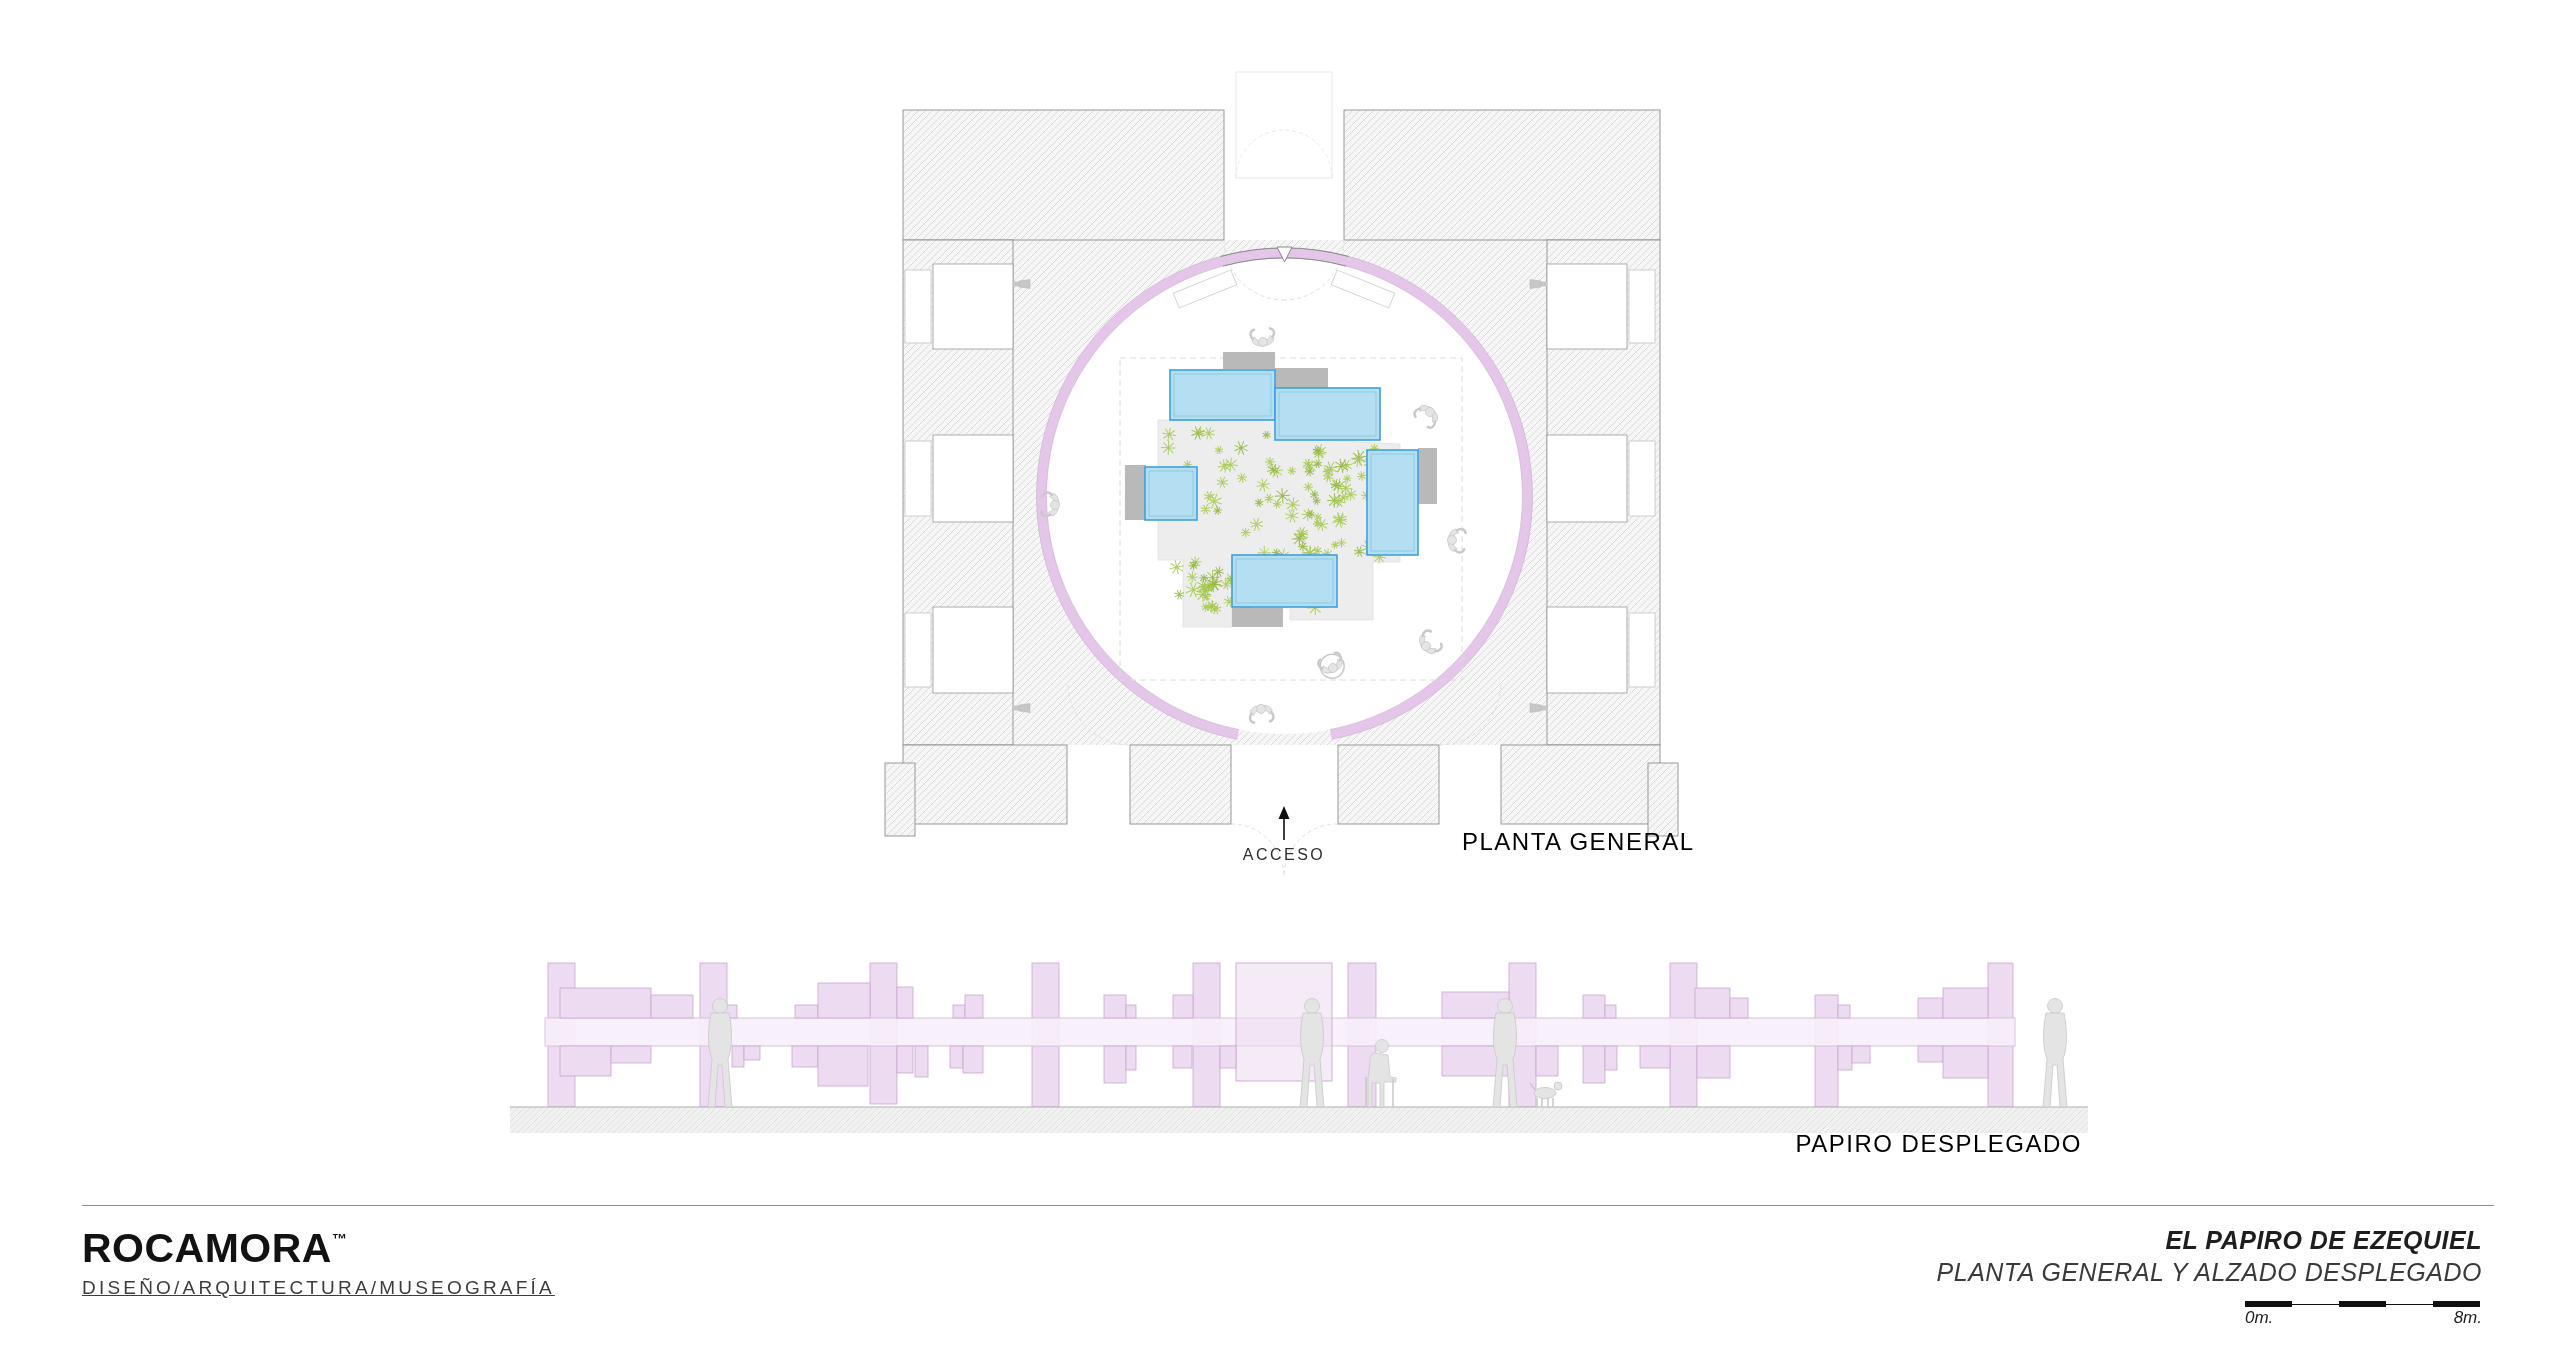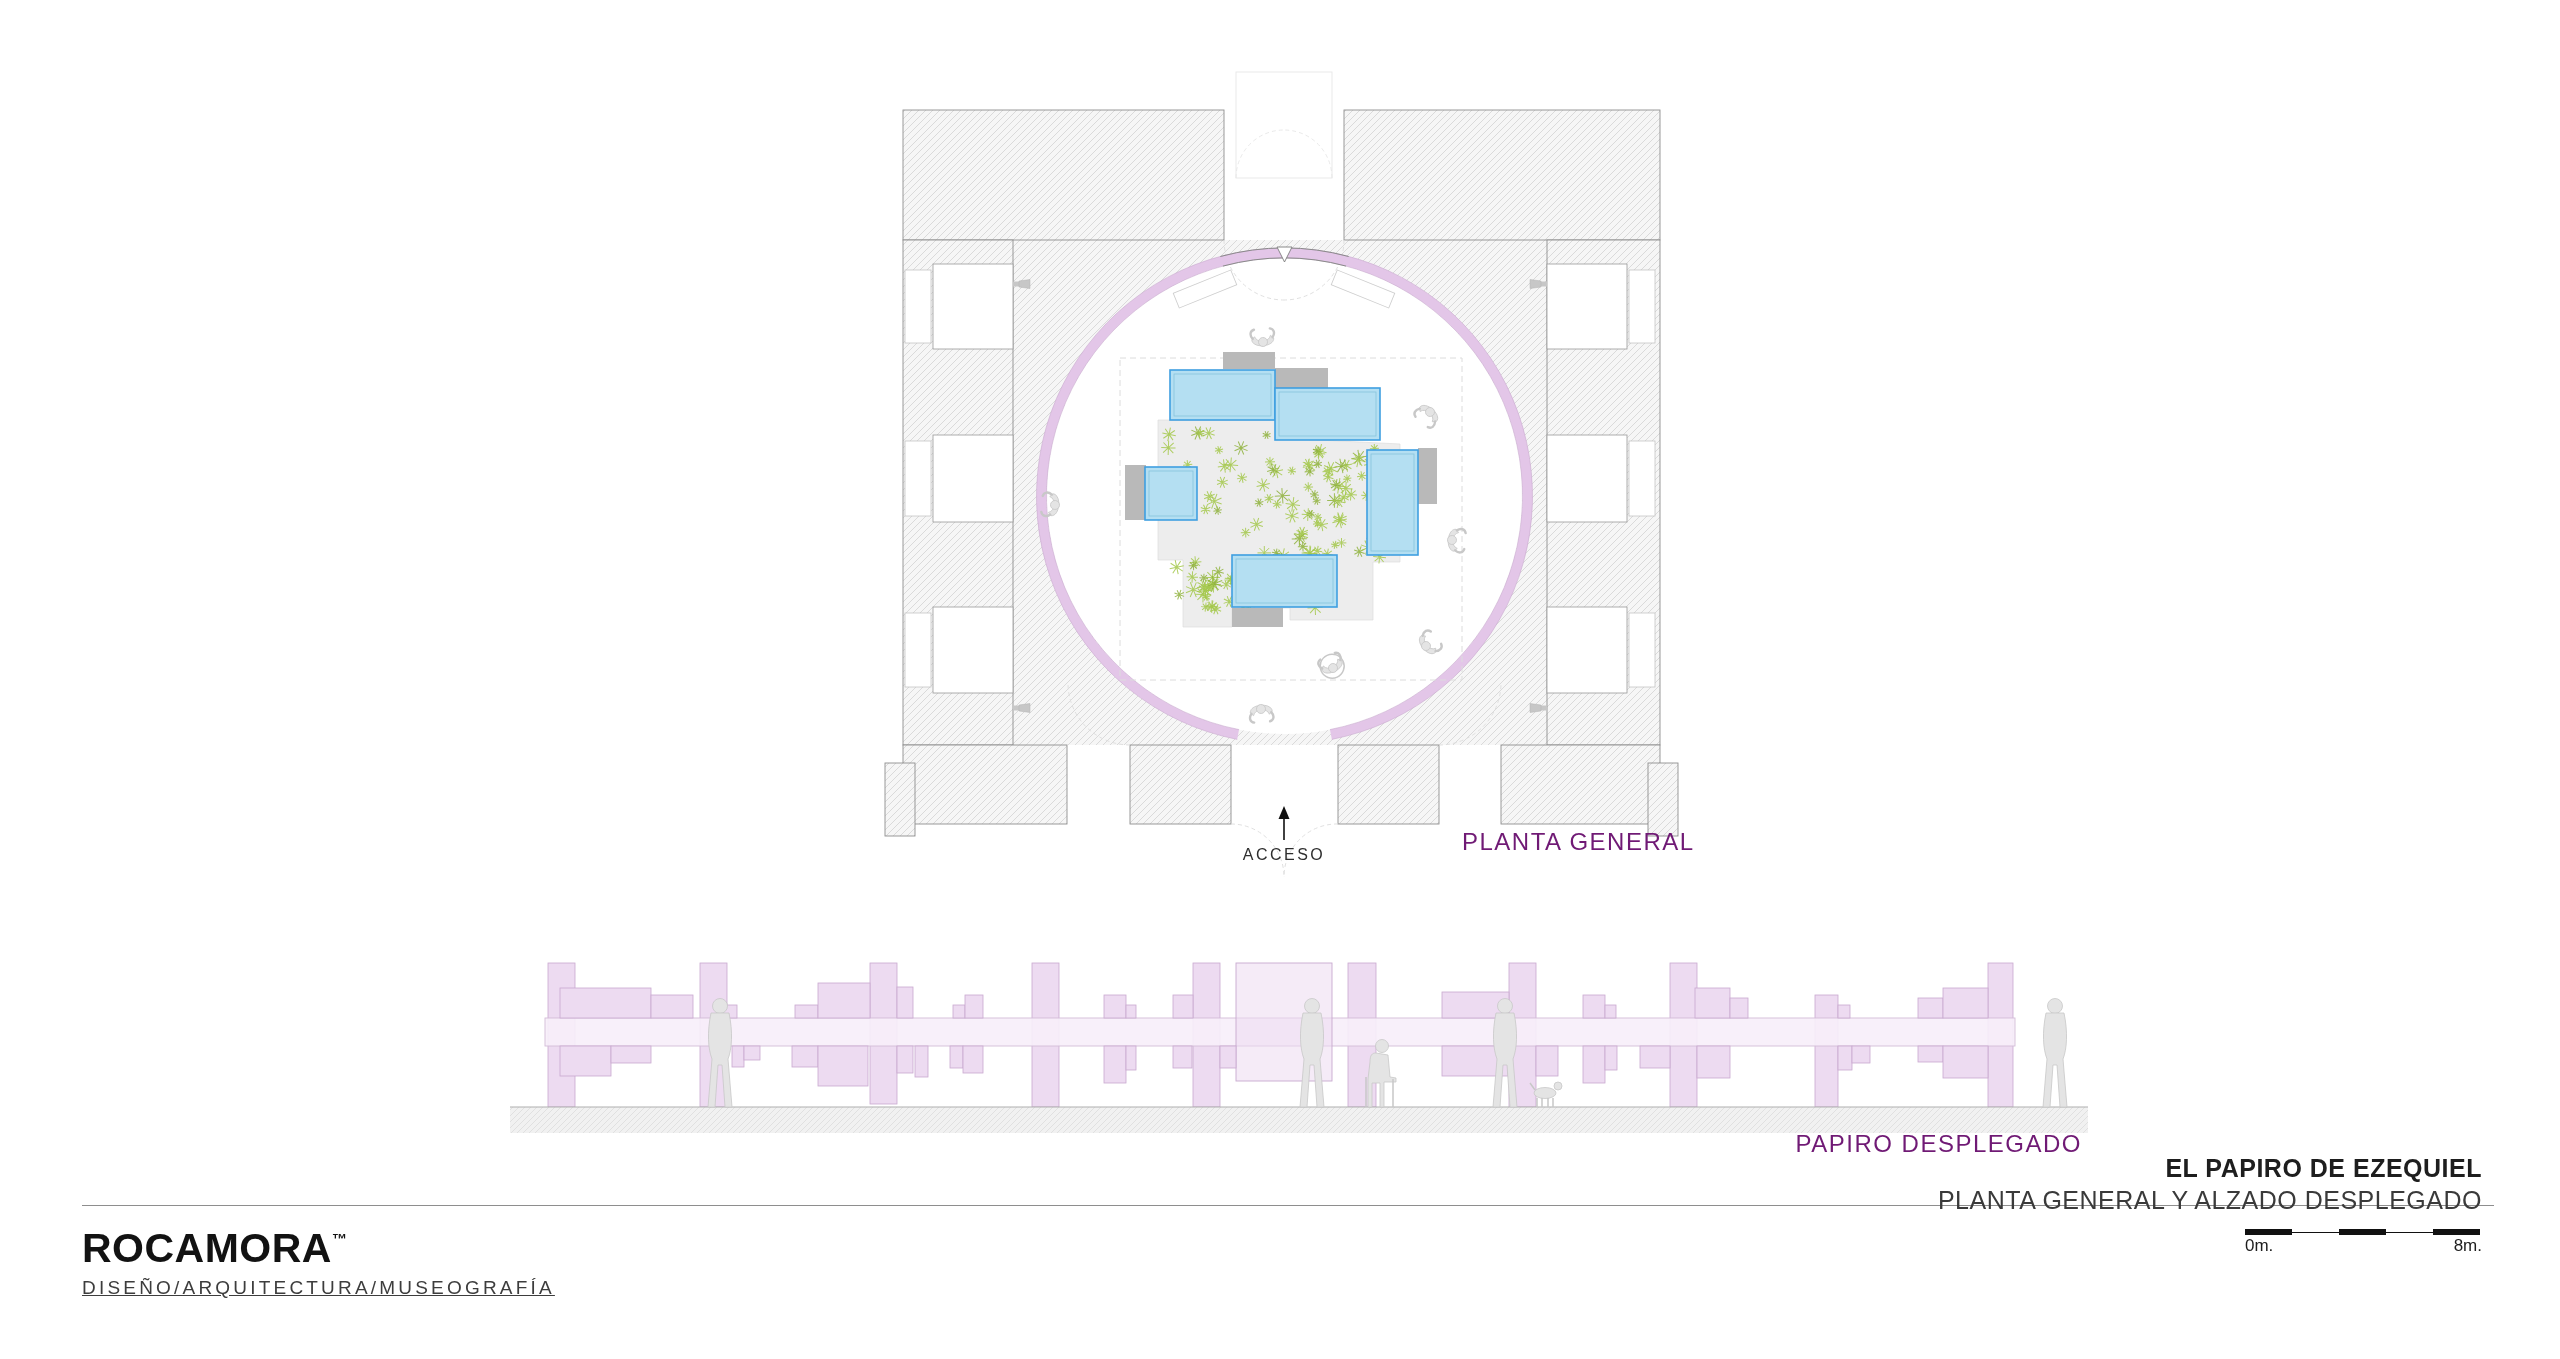--- a/index.html
+++ b/index.html
@@ -1,19 +1,19 @@
 <!DOCTYPE html>
 <html><head>
 <meta charset="utf-8">
 <style>
   html,body{margin:0;padding:0;background:#ffffff;}
   .canvas{position:relative;width:2560px;height:1359px;background:#fff;overflow:hidden;
           font-family:"Liberation Sans",sans-serif;color:#2f2f2f;}
   .abs{position:absolute;}
-  .drawing-label{color:#701a75;letter-spacing:1.5px;font-weight:400;}
+  .drawing-label{color:#000000;letter-spacing:1.5px;font-weight:400;}
   .small-label{color:#2e2e2e;letter-spacing:2.5px;}
   .footer-rule{position:absolute;left:82px;top:1205px;width:2412px;height:1px;background:#8e8e8e;}
   .brand{font-size:41px;font-weight:bold;letter-spacing:.5px;color:#121212;line-height:1;}
   .brand sup{font-size:15px;font-weight:bold;vertical-align:18px;letter-spacing:0;}
   .tagline{font-size:19px;letter-spacing:3.2px;color:#3d3d3d;margin-top:8px;text-decoration:underline;}
   .titleblock{text-align:right;}
   .proj-title{font-size:25px;font-weight:bold;color:#1e1e1e;letter-spacing:.5px;line-height:1.15;}
   .proj-sub{font-size:25px;font-weight:400;color:#3a3a3a;letter-spacing:.5px;margin-top:3px;}
   .scalebar-wrap{margin-top:14px;margin-left:auto;width:237px;}
   .scalebar{display:flex;align-items:center;height:7px;}
@@ -768,21 +768,21 @@
   <div class="abs drawing-label" style="left:1462px;top:828px;font-size:24px;">PLANTA GENERAL</div>
   <div class="abs drawing-label" style="right:478px;top:1130px;font-size:24px;">PAPIRO DESPLEGADO</div>
 
   <div class="footer-rule"></div>
 
   <div class="abs" style="left:82px;top:1228px;">
     <div class="brand"><span>ROCAMORA</span><sup>™</sup></div>
     <div class="tagline">DISEÑO/ARQUITECTURA/MUSEOGRAFÍA</div>
   </div>
 
-  <div class="abs titleblock" style="right:78px;top:1154px;">
+  <div class="abs titleblock" style="right:78px;top:1226px;font-style:italic;">
     <div class="proj-title">EL PAPIRO DE EZEQUIEL</div>
     <div class="proj-sub">PLANTA GENERAL Y ALZADO DESPLEGADO</div>
     <div class="scalebar-wrap">
       <div class="scalebar" id="scalebar">
           <div class="seg-thick" style="width: 47px;"></div>
           <div class="seg-thin" style="width: 47px;"></div>
           <div class="seg-thick" style="width: 47px;"></div>
           <div class="seg-thin" style="width: 47px;"></div>
           <div class="seg-thick" style="width: 47px;"></div>
         </div>

